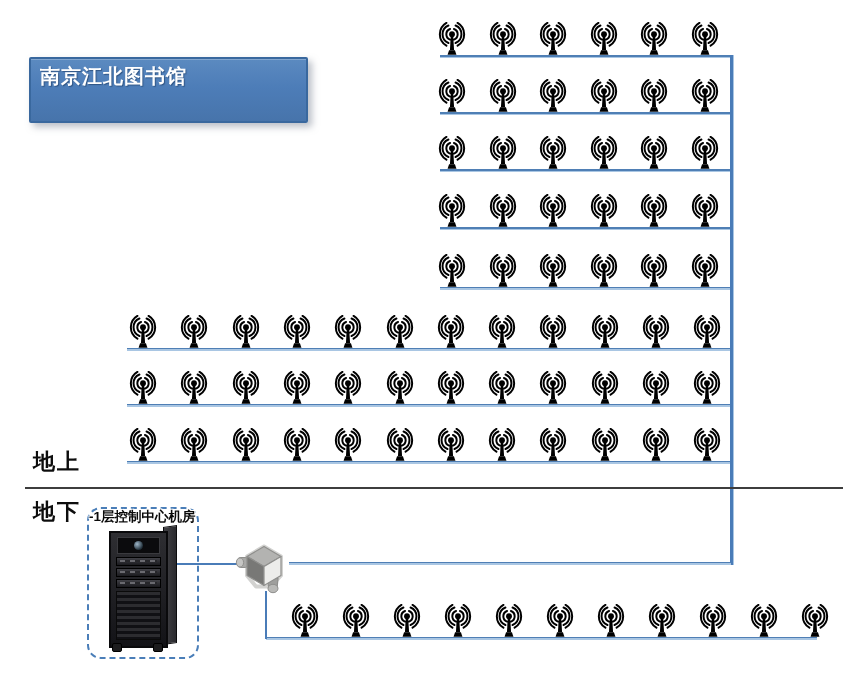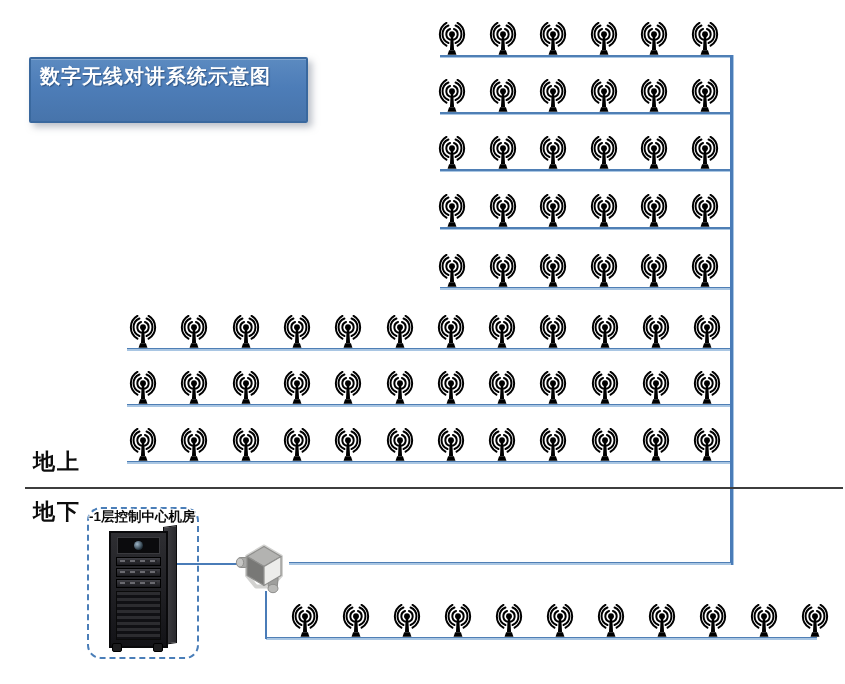--- a/index.html
+++ b/index.html
@@ -61,21 +61,21 @@
 
   
   .switch{position:absolute;left:234px;top:540px;width:59px;height:54px;}
 </style>
 </head>
 <body>
 
 <div class="canvas">
 
   <div class="title-box">
-    <div>数字无线对讲系统示意图</div>
+    <div>南京江北图书馆</div>
   </div>
 
   <div id="antenna-layer">
       <div class="row-line" style="left: 440px; top: 55px; width: 293px;"></div>
       <div class="antenna" style="left: 433px; top: 22px;">
     <svg viewBox="0 0 40 36">
       <g fill="#000">
         <circle cx="20" cy="13" r="3.1"></circle>
         <polygon points="18.8,13 21.2,13 22.2,29.8 17.8,29.8"></polygon>
         <polygon points="15.3,34.6 24.7,34.6 23.1,29.8 16.9,29.8"></polygon>

